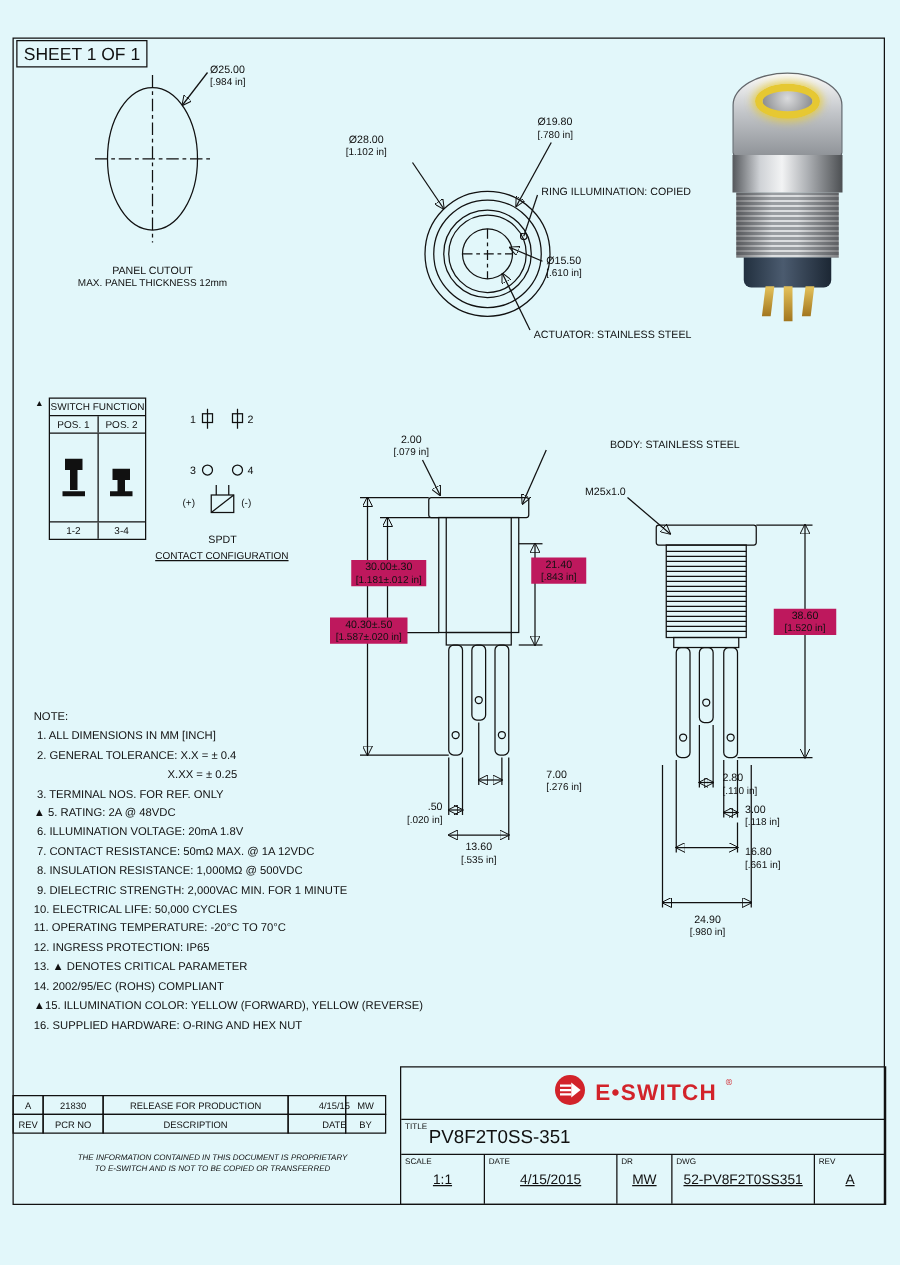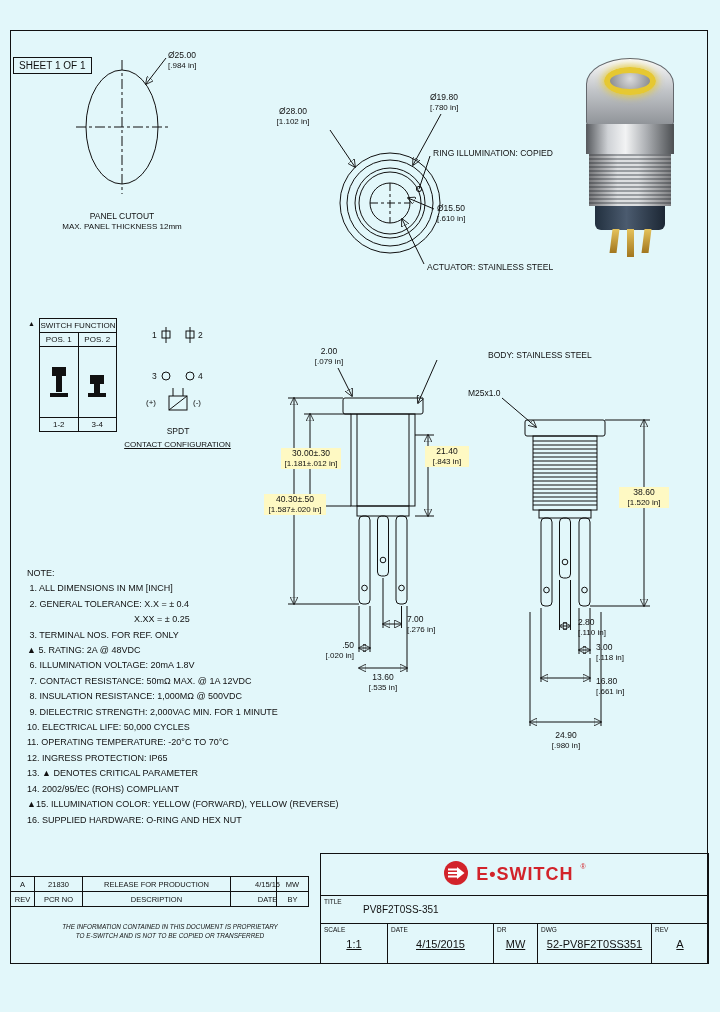--- a/index.html
+++ b/index.html
@@ -7,26 +7,26 @@
   body {
     position:relative; overflow:hidden;
     background:#e2f7fa;
     color:#111;
     font-family:"Liberation Sans", sans-serif;
   }
   .linework { position:absolute; left:0; top:0; pointer-events:none; }
   .linework line, .linework rect, .linework circle, .linework ellipse,
   .linework path, .linework polyline { stroke:#111; fill:none; stroke-width:1; }
   .sheet-border { position:absolute; left:10px; top:30px; width:698px; height:934px; border:1.6px solid #111; }
-  .sheet-label { position:absolute; left:13px; top:32px; border:1px solid #111; font-size:10px; padding:2px 5px;margin-top:25px; }
+  .sheet-label { position:absolute; left:13px; top:32px; border:1px solid #111; font-size:14px; padding:2px 5px; }
 
   .t { position:absolute; font-size:8.5px; line-height:10.5px; white-space:nowrap; }
   .tc { text-align:center; }
   .trr { text-align:right; }
-  .bg { background:#fef9c3; padding:0 1px; }
+  .bg { background:#be185d; padding:0 1px; }
   .in-line { font-size:8px; }
   .u { text-decoration:underline; }
   .small8 { font-size:8px; }
 
   
   .notes { position:absolute; left:27px; top:566px; font-size:9px; line-height:15.4px; }
   .notes div { white-space:pre; }
   .notes .indent { padding-left:107px; }
 
   
@@ -76,21 +76,21 @@
   .disclaimer { position:absolute; left:53px; top:923px; width:234px; text-align:center;
     font-size:6.4px; line-height:8.5px; font-style:italic; }
 
   
   .tb { position:absolute; left:320px; top:853px; width:389px; height:111px; border:1.5px solid #111; display:flex; flex-direction:column; }
   .tb-logo-row { height:42px; border-bottom:1px solid #111; display:flex; align-items:center; justify-content:center; gap:7px; }
   .tb-brand { color:#d2232a; font-weight:bold; font-size:18px; letter-spacing:1px; }
   .tb-reg { color:#d2232a; font-size:7px; align-self:flex-start; margin-top:9px; }
   .tb-title-row { height:28px; border-bottom:1px solid #111; position:relative; display:flex; align-items:center; }
   .tb-small { position:absolute; top:2px; left:3px; font-size:6.5px; }
-  .tb-title { margin-left:42px; font-size:10px; }
+  .tb-title { margin-left:22px; font-size:15px; }
   .tb-grid { flex:1; display:flex;text-decoration:underline; }
   .tb-cell { position:relative; display:flex; align-items:center; justify-content:center; font-size:11px; }
   .tb-cell + .tb-cell { border-left:1px solid #111; }
   .w-scale { width:66px; } .w-date { width:106px; } .w-dr { width:44px; } .w-dwg { width:114px; } .w-rev { flex:1; }
 </style>
 </head>
 <body>
 
 <svg class="linework" width="720" height="1012">
   <defs>
@@ -293,21 +293,21 @@
   <div class="in-line">[1.181±.012 in]</div>
 </div>
 <div class="t tc bg" style="left:264px; top:494px; width:62px;">
   <div>40.30±.50</div>
   <div class="in-line">[1.587±.020 in]</div>
 </div>
 <div class="t tc bg" style="left:425px; top:446px; width:44px;">
   <div>21.40</div>
   <div class="in-line">[.843 in]</div>
 </div>
-<div class="t" style="left:407px; top:614px;">
+<div class="t" style="left:407px; top:614px;padding-left:30px;">
   <div>7.00</div>
   <div class="in-line">[.276 in]</div>
 </div>
 <div class="t trr" style="left:316px; top:640px; width:38px;">
   <div>.50</div>
   <div class="in-line">[.020 in]</div>
 </div>
 <div class="t tc" style="left:359px; top:672px; width:48px;">
   <div>13.60</div>
   <div class="in-line">[.535 in]</div>

